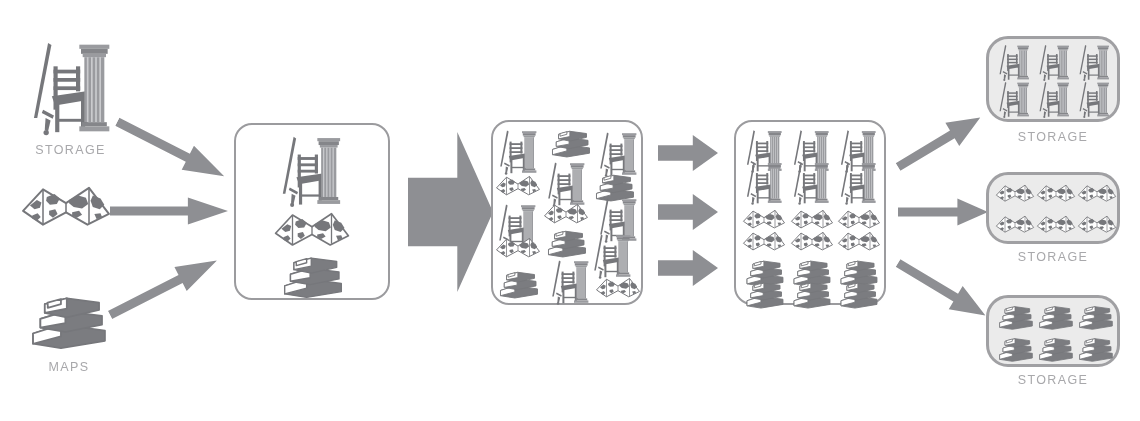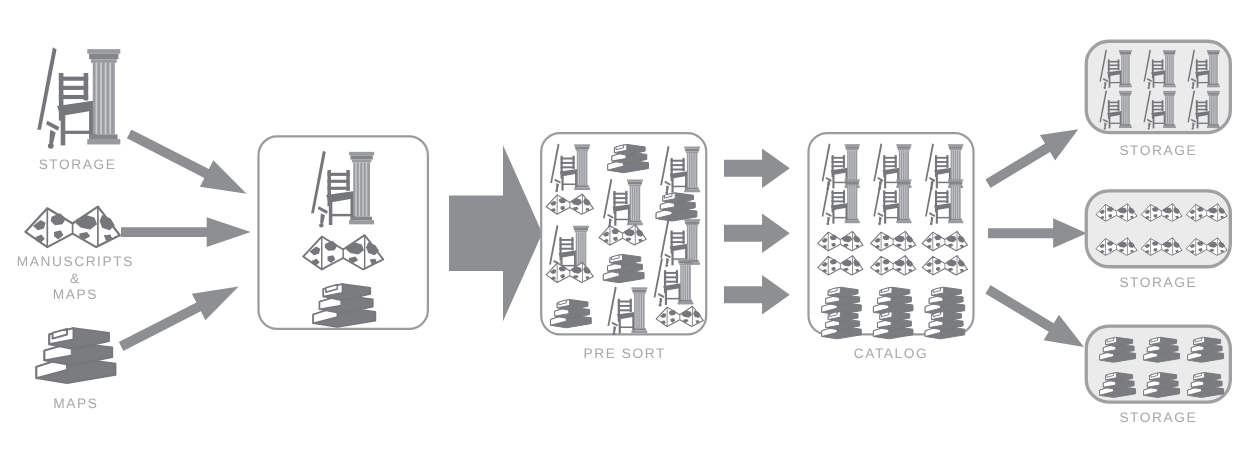--- a/index.html
+++ b/index.html
@@ -164,23 +164,20 @@
   </div>
   <div class="label" style="left:8px; top:143px; width:125px;">STORAGE</div>
 
   <div class="node" style="left:20px; top:180px; width:92px; height:54px;">
     <span class="icon" style="left:0; top:0;">
       <svg width="92" height="54">
           <use href="#sym-map"></use>
         </svg>
     </span>
   </div>
-  <div class="label" style="left:6px; top:231px; width:125px;">MANUSCRIPTS
-&amp;
-MAPS</div>
 
   <div class="node" style="left:28px; top:288px; width:82px; height:66px;">
     <span class="icon" style="left:0; top:0;">
       <svg width="82" height="66">
           <use href="#sym-books"></use>
         </svg>
     </span>
   </div>
   <div class="label" style="left:8px; top:360px; width:122px;">MAPS</div>
 
@@ -303,21 +300,20 @@
       <svg width="42" height="48">
           <use href="#sym-objects"></use>
         </svg>
       </span>
     <span class="icon" style="left:102px; top:152px;">
       <svg width="46" height="28">
           <use href="#sym-map"></use>
         </svg>
       </span>
   </div>
-  <div class="label" style="left:502px; top:314px; width:132px;">PRE SORT</div>
 
   <div class="arrow" style="left:658px; top:135px; width:60px; height:36px;">
     <svg width="60" height="36">
         <use href="#sym-block-arrow"></use>
       </svg>
   </div>
   <div class="arrow" style="left:658px; top:194px; width:60px; height:36px;">
     <svg width="60" height="36">
         <use href="#sym-block-arrow"></use>
       </svg>
@@ -416,21 +412,20 @@
       <svg width="42" height="33">
           <use href="#sym-books"></use>
         </svg>
       </span>
     <span class="icon" style="left:102px;top:156px;">
       <svg width="42" height="33">
           <use href="#sym-books"></use>
         </svg>
       </span>
   </div>
-  <div class="label" style="left:744px; top:314px; width:132px;">CATALOG</div>
 
   <div class="arrow" style="left:898px; top:152px; width:96px; height:30px;
        transform: rotate(-31deg); transform-origin: 0 50%;">
     <svg width="96" height="30">
         <use href="#sym-line-arrow"></use>
       </svg>
   </div>
 
   <div class="arrow" style="left:898px; top:197px; width:90px; height:30px;">
     <svg width="90" height="30">

